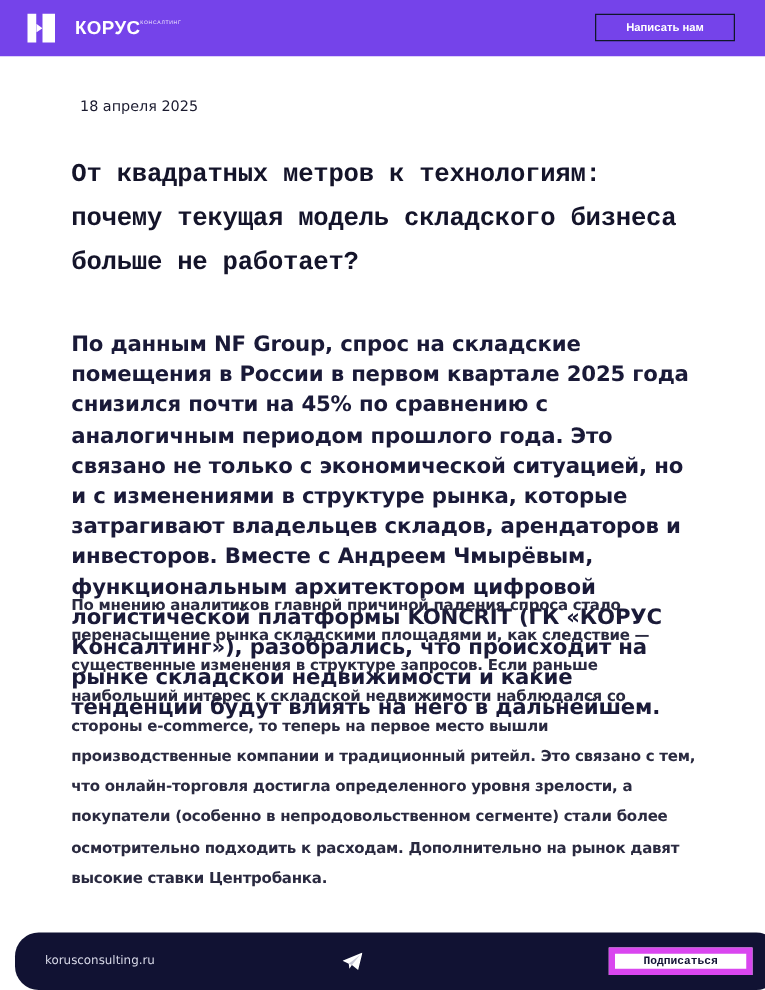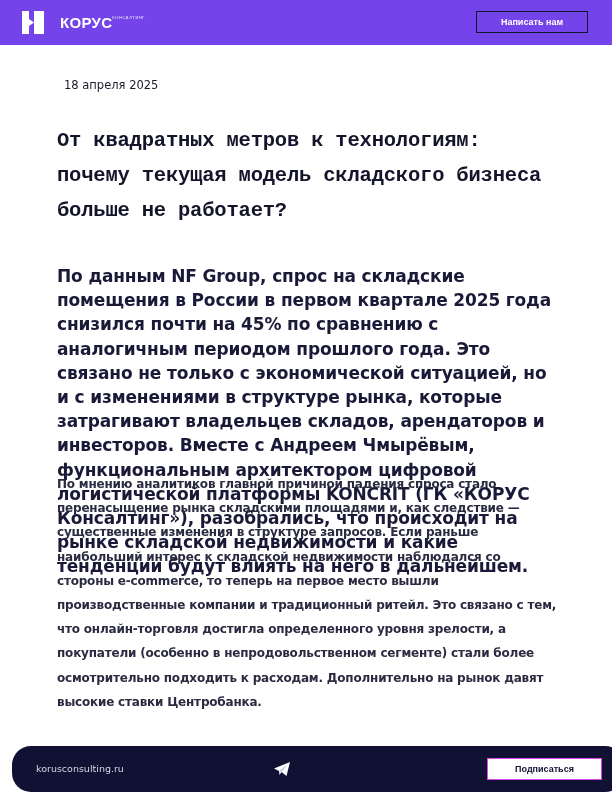--- a/index.html
+++ b/index.html
@@ -58,22 +58,22 @@
       position: absolute; left: 24px; top: 17px;
       font-family: "DejaVu Sans", sans-serif; font-size: 9.5px; color: #d6d7e6;
     }
     .tg-icon { position: absolute; left: 262px; top: 16px; width: 16px; height: 14px; }
     .tg-text {
       position: absolute; left: 286px; top: 18px;
       font-family: "DejaVu Sans", sans-serif; font-size: 8.8px; color: #d6d7e6; letter-spacing: -0.1px; margin-top: 37px;
     }
     .sub-btn {
       position: absolute; left: 475px; top: 12px; width: 115px; height: 22px;
-      background: #ffffff; border: 1px solid #d946ef; color: #111233;
-      font-family: Liberation Sans, sans-serif; font-size: 9px; font-weight: bold;
+      background: #ffffff; border: 5px solid #d946ef; color: #111233;
+      font-family: Liberation Mono, monospace; font-size: 9px; font-weight: bold;
       display: flex; align-items: center; justify-content: center;
     }
   </style>
 </head>
 <body>
 
 <header class="header">
   <div class="logo">
     <div class="logo-mark">
       <div class="bar-l"></div>

